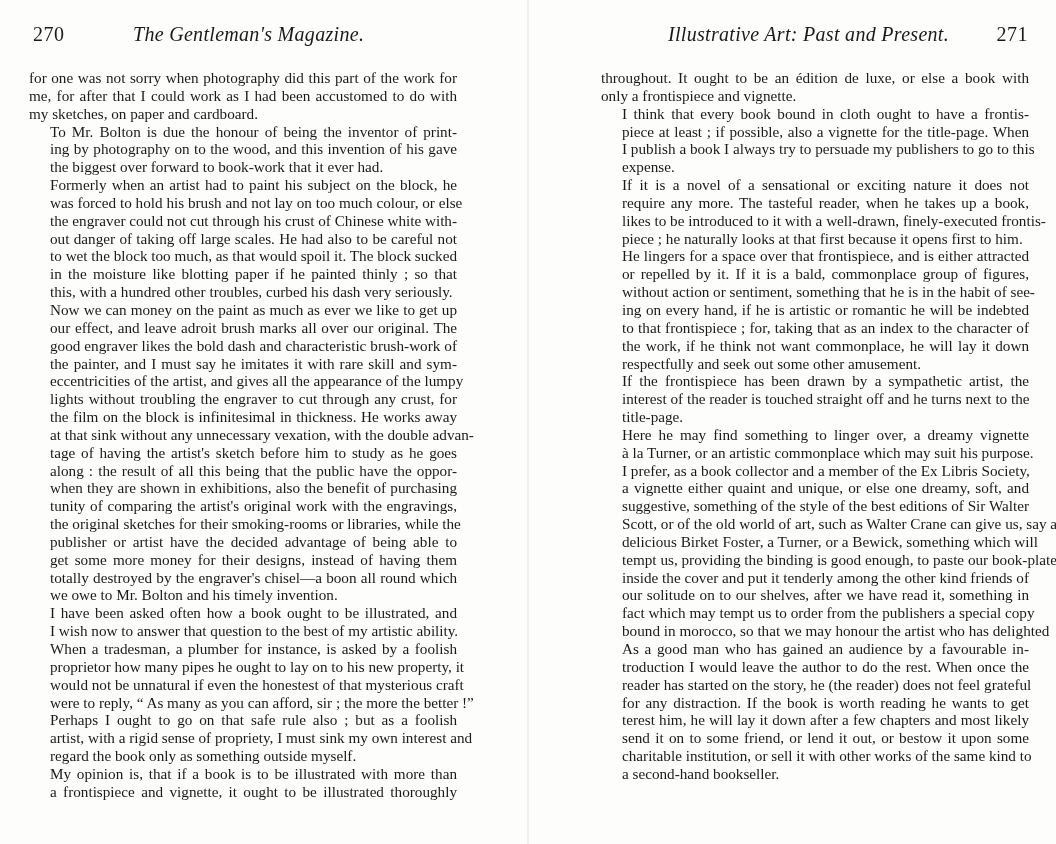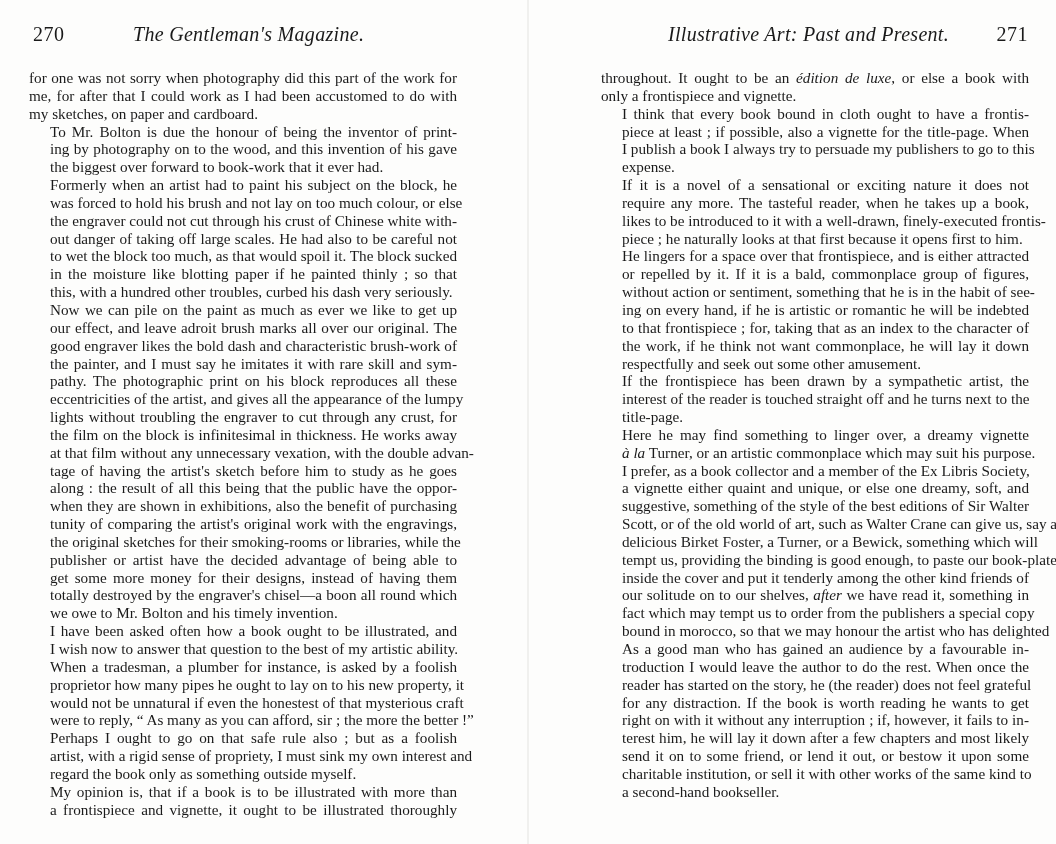--- a/index.html
+++ b/index.html
@@ -34,21 +34,21 @@
     position: absolute; top: 60px;
     font-size: 15.2px; line-height: 17.85px;
     text-align: justify; hyphens: none;
   }
   .page-left .text-block { left: 29px; width: 428px; }
   .page-right .text-block { left: 73px; width: 428px; }
   .para { margin: 0; text-indent: 21px; }
   .para.cont { text-indent: 0; margin-top: 9px; }
   .line { display: block; text-align: justify; text-align-last: justify; white-space: nowrap; }
   .line.last { text-align-last: left; }
-  .it { font-style: italic; }
+  .it { }
 </style>
 </head>
 <body>
 
 <div class="spread">
 
   <div class="page page-left">
     <div class="running-head">
       <span class="folio">270</span>
       <span class="running-title">The Gentleman's Magazine.</span>
@@ -67,29 +67,28 @@
         <p class="para">
           <span class="line">Formerly when an artist had to paint his subject on the block, he</span>
           <span class="line">was forced to hold his brush and not lay on too much colour, or else</span>
           <span class="line">the engraver could not cut through his crust of Chinese white with-</span>
           <span class="line">out danger of taking off large scales. He had also to be careful not</span>
           <span class="line">to wet the block too much, as that would spoil it. The block sucked</span>
           <span class="line">in the moisture like blotting paper if he painted thinly ; so that</span>
           <span class="line last">this, with a hundred other troubles, curbed his dash very seriously.</span>
         </p>
         <p class="para">
-          <span class="line">Now we can pile on the paint as much as ever we like to get up</span>
+          <span class="line">Now we can money on the paint as much as ever we like to get up</span>
           <span class="line">our effect, and leave adroit brush marks all over our original. The</span>
           <span class="line">good engraver likes the bold dash and characteristic brush-work of</span>
           <span class="line">the painter, and I must say he imitates it with rare skill and sym-</span>
-          <span class="line">pathy. The photographic print on his block reproduces all these</span>
           <span class="line">eccentricities of the artist, and gives all the appearance of the lumpy</span>
           <span class="line">lights without troubling the engraver to cut through any crust, for</span>
           <span class="line">the film on the block is infinitesimal in thickness. He works away</span>
-          <span class="line">at that film without any unnecessary vexation, with the double advan-</span>
+          <span class="line">at that sink without any unnecessary vexation, with the double advan-</span>
           <span class="line">tage of having the artist's sketch before him to study as he goes</span>
           <span class="line">along : the result of all this being that the public have the oppor-</span>
           <span class="line">when they are shown in exhibitions, also the benefit of purchasing</span>
           <span class="line">tunity of comparing the artist's original work with the engravings,</span>
           <span class="line">the original sketches for their smoking-rooms or libraries, while the</span>
           <span class="line">publisher or artist have the decided advantage of being able to</span>
           <span class="line">get some more money for their designs, instead of having them</span>
           <span class="line">totally destroyed by the engraver's chisel—a boon all round which</span>
           <span class="line last">we owe to Mr. Bolton and his timely invention.</span>
         </p>
@@ -165,21 +164,20 @@
           <span class="line">inside the cover and put it tenderly among the other kind friends of</span>
           <span class="line">our solitude on to our shelves, <span class="it">after</span> we have read it, something in</span>
           <span class="line">fact which may tempt us to order from the publishers a special copy</span>
           <span class="line">bound in morocco, so that we may honour the artist who has delighted</span>
         </p>
         <p class="para">
           <span class="line">As a good man who has gained an audience by a favourable in-</span>
           <span class="line">troduction I would leave the author to do the rest. When once the</span>
           <span class="line">reader has started on the story, he (the reader) does not feel grateful</span>
           <span class="line">for any distraction. If the book is worth reading he wants to get</span>
-          <span class="line">right on with it without any interruption ; if, however, it fails to in-</span>
           <span class="line">terest him, he will lay it down after a few chapters and most likely</span>
           <span class="line">send it on to some friend, or lend it out, or bestow it upon some</span>
           <span class="line">charitable institution, or sell it with other works of the same kind to</span>
           <span class="line last">a second-hand bookseller.</span>
         </p>
       </div>
   </div>
 
 </div>
 

